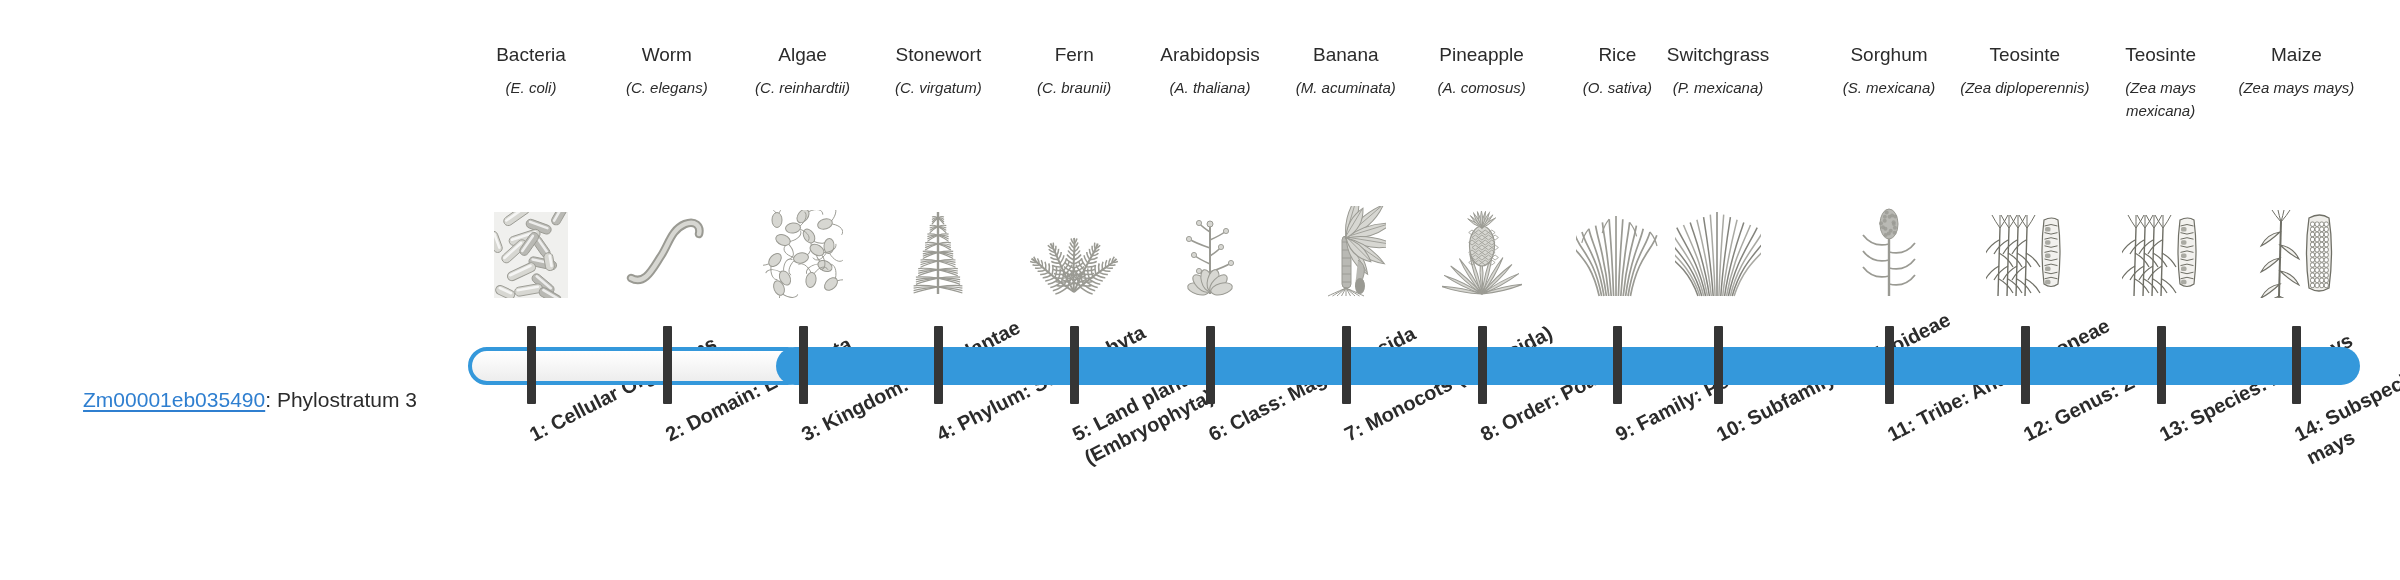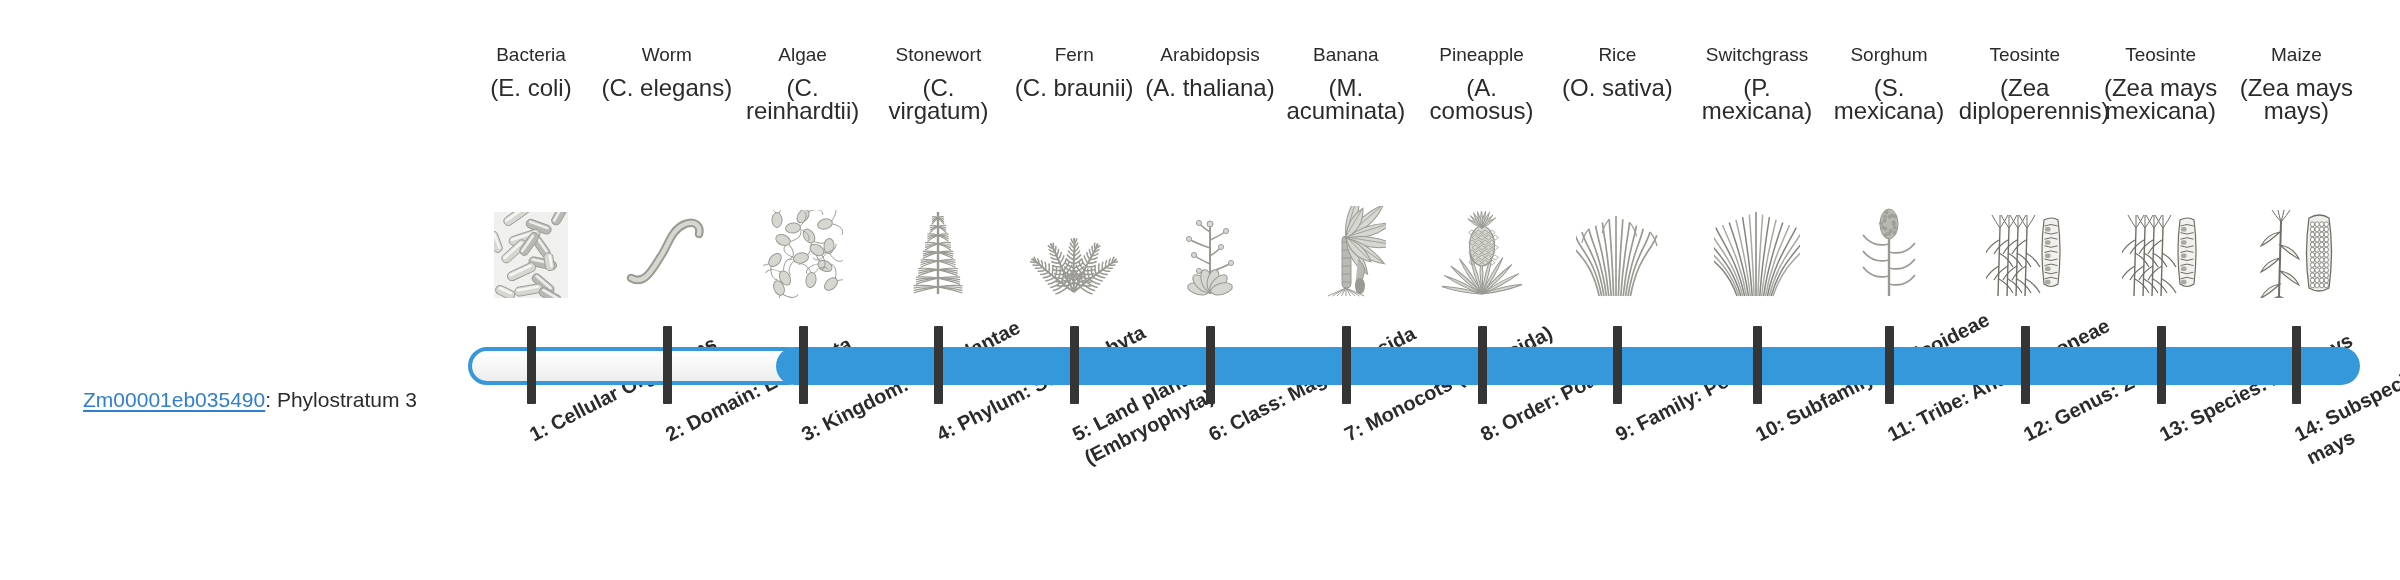--- a/index.html
+++ b/index.html
@@ -68,22 +68,23 @@
     line-height: 25px;
     color: #2b2b2b;
     white-space: nowrap;
   }
   
   .sci-name {
     position: absolute;
     top: 76px;
     left: 2px; right: 2px;
     text-align: center;
-    font-size: 24px;
+    font-size: 15px;
     line-height: 23px;
+    font-style: italic;
     color: #2b2b2b;
   }
 
   
   .illus {
     position: absolute;
     top: 168px;
     left: 0; right: 0;
     height: 130px;
     display: flex;
@@ -778,21 +779,21 @@
             <path d="M47.2,90 C51.160000000000004,50 57.760000000000005,35.6 60.400000000000006,19.6" stroke="#9a9a93" stroke-width="1.7" fill="none"></path>
             <path d="M49.6,90 C54.88,50 63.68000000000001,38.8 67.2,22.8" stroke="#9a9a93" stroke-width="1.7" fill="none"></path>
             <path d="M52,90 C58.6,50 69.6,42 74,26" stroke="#9a9a93" stroke-width="1.7" fill="none"></path>
             <path d="M74,26 q5,6 7,14" stroke="#9a9a93" stroke-width="1.2" fill="none"></path>
             <path d="M54.4,90 C62.32,50 75.52000000000001,45.2 80.8,29.200000000000003" stroke="#9a9a93" stroke-width="1.7" fill="none"></path>
           </svg>
         </div>
         <div class="tick"></div>
         <div class="rank-label">9: Family: Poaceae</div>
       </div>
-      <div class="col" style="left: 1757px;">
+      <div class="col" style="left: 1718px;">
         <div class="common-name">Switchgrass</div>
         <div class="sci-name">(P. mexicana)</div>
         <div class="illus">
           <svg width="86" height="92" viewBox="0 0 86 92">
             <path d="M23,90 C11,56 -10.599999999999994,50 -25,32" stroke="#6f6f66" stroke-width="1.5" fill="none" opacity="0.85"></path>
             <path d="M24.900000000000002,90 C14.100000000000003,56 -5.339999999999993,47.400000000000006 -18.299999999999994,29.400000000000002" stroke="#9a9a93" stroke-width="1.5" fill="none" opacity="0.85"></path>
             <path d="M26.8,90 C17.200000000000003,56 -0.0799999999999983,44.8 -11.599999999999998,26.8" stroke="#6f6f66" stroke-width="1.5" fill="none" opacity="0.85"></path>
             <path d="M28.700000000000003,90 C20.300000000000004,56 5.180000000000003,42.2 -4.899999999999999,24.2" stroke="#9a9a93" stroke-width="1.5" fill="none" opacity="0.85"></path>
             <path d="M30.6,90 C23.400000000000002,56 10.440000000000005,39.6 1.8000000000000043,21.6" stroke="#6f6f66" stroke-width="1.5" fill="none" opacity="0.85"></path>
             <path d="M32.5,90 C26.5,56 15.700000000000003,37 8.5,19" stroke="#9a9a93" stroke-width="1.5" fill="none" opacity="0.85"></path>

